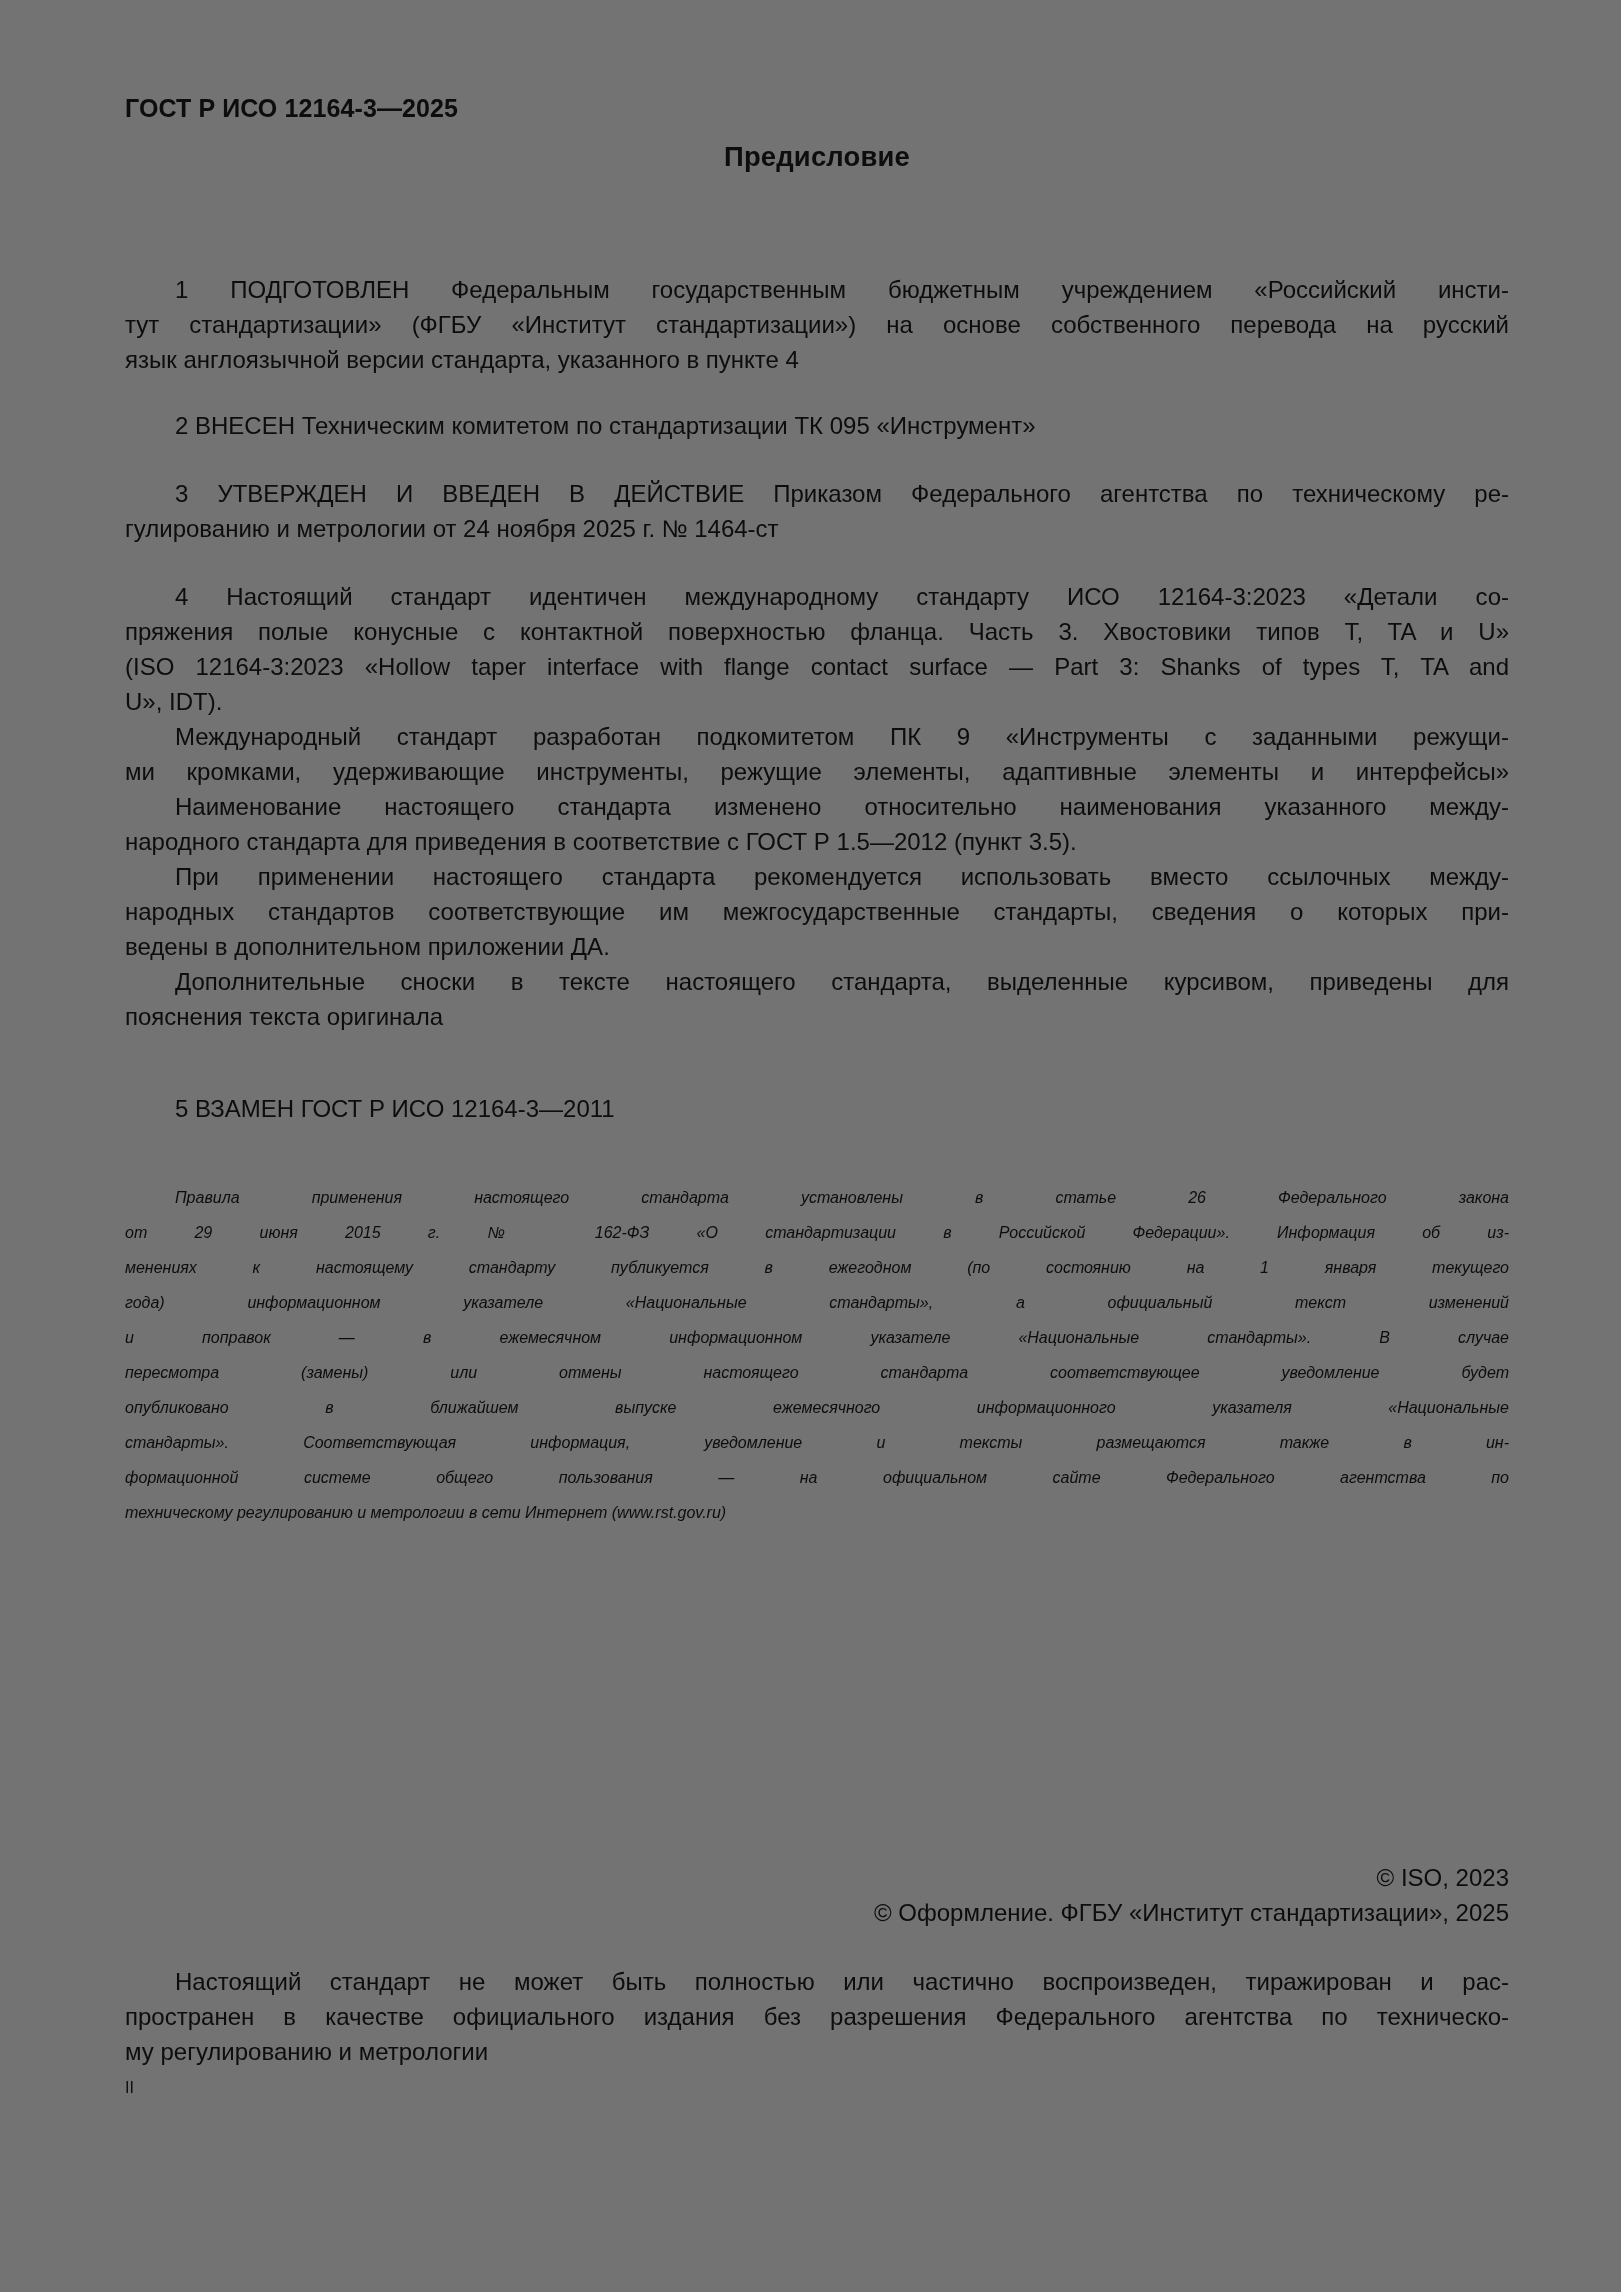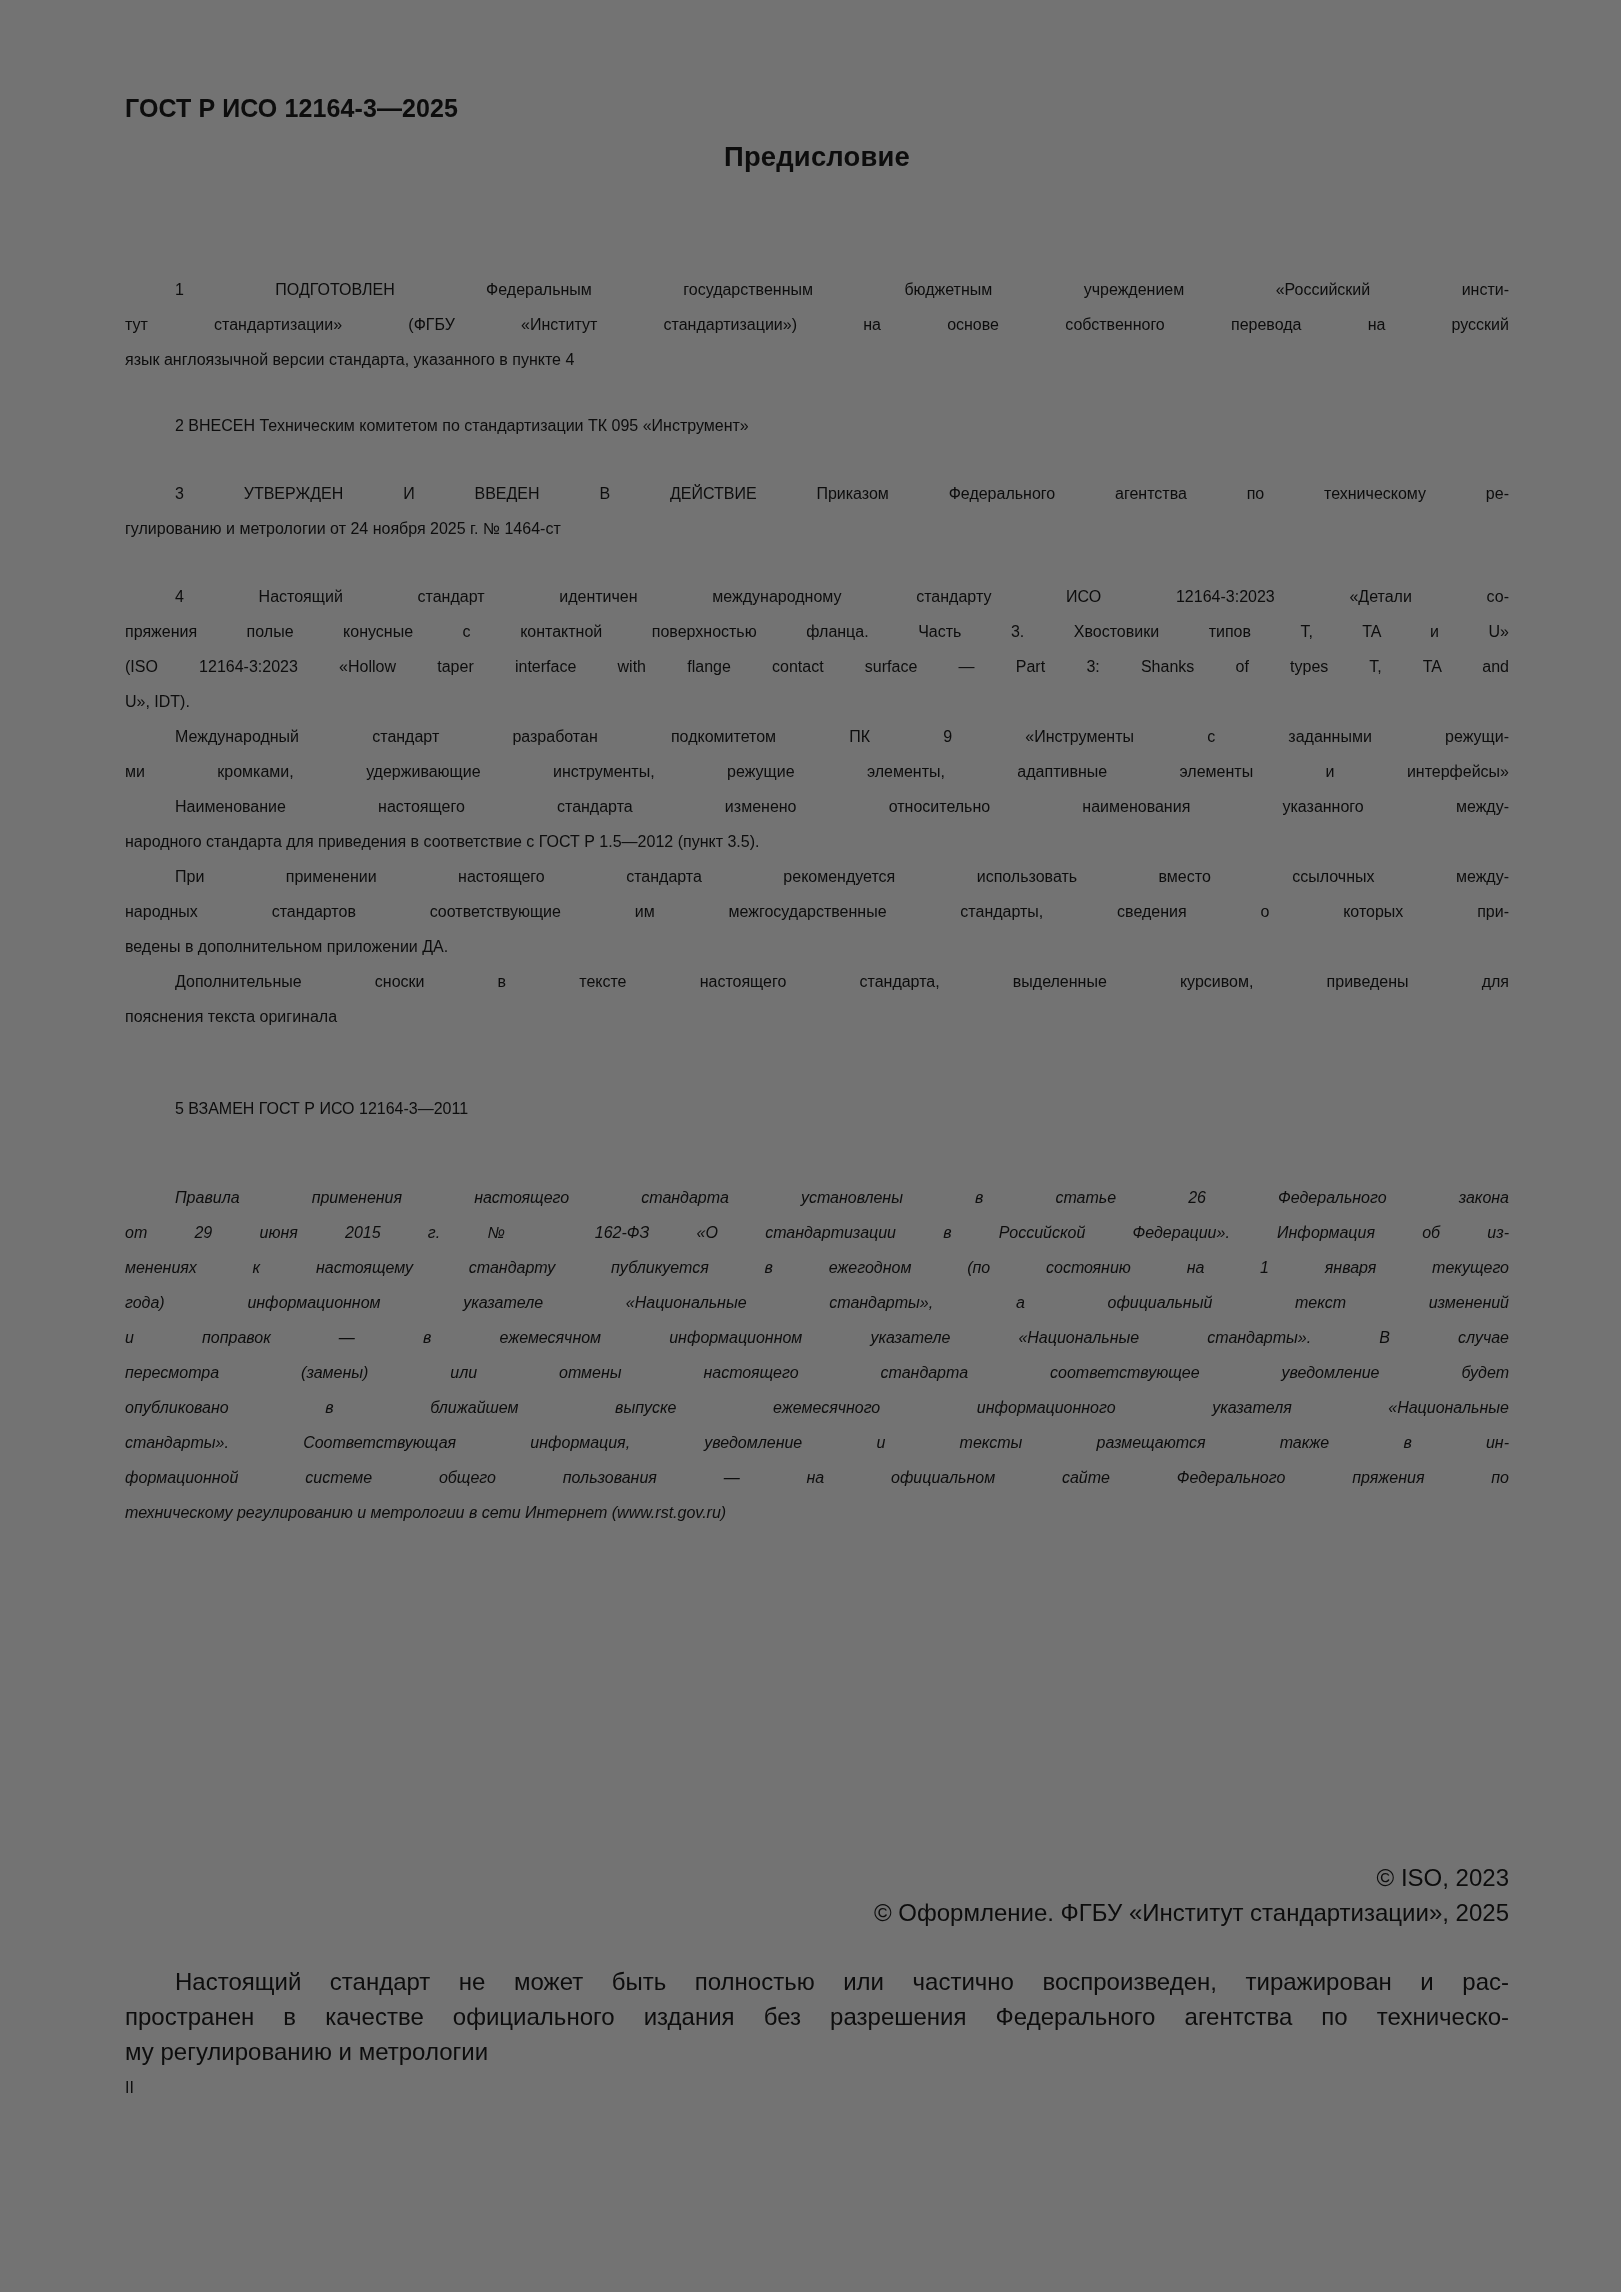--- a/index.html
+++ b/index.html
@@ -44,21 +44,21 @@
     font-size: 27.4px;
     font-weight: bold;
     letter-spacing: 0.2px;
   }
 
   
   .body-block {
     position: absolute;
     left: 125px;
     width: 1384px;
-    font-size: 16px;
+    font-size: 24px;
     line-height: 35px;
     text-align: justify;
     text-justify: inter-word;
     hyphens: manual;
   }
   .body-block p {
     margin: 0;
   }
   .body-block p:last-child {
     margin-bottom: 0;
@@ -163,21 +163,21 @@
 
   <div class="notice-block" style="top: 1180px;">
     <p style="text-align-last: justify;">Правила применения настоящего стандарта установлены в статье 26 Федерального закона</p>
     <p style="text-indent: 0px; text-align-last: justify;">от 29 июня 2015 г. № 162-ФЗ «О стандартизации в Российской Федерации». Информация об из-</p>
     <p style="text-indent: 0px; text-align-last: justify;">менениях к настоящему стандарту публикуется в ежегодном (по состоянию на 1 января текущего</p>
     <p style="text-indent: 0px; text-align-last: justify;">года) информационном указателе «Национальные стандарты», а официальный текст изменений</p>
     <p style="text-indent: 0px; text-align-last: justify;">и поправок — в ежемесячном информационном указателе «Национальные стандарты». В случае</p>
     <p style="text-indent: 0px; text-align-last: justify;">пересмотра (замены) или отмены настоящего стандарта соответствующее уведомление будет</p>
     <p style="text-indent: 0px; text-align-last: justify;">опубликовано в ближайшем выпуске ежемесячного информационного указателя «Национальные</p>
     <p style="text-indent: 0px; text-align-last: justify;">стандарты». Соответствующая информация, уведомление и тексты размещаются также в ин-</p>
-    <p style="text-indent: 0px; text-align-last: justify;">формационной системе общего пользования — на официальном сайте Федерального пряжения по</p>
+    <p style="text-indent: 0px; text-align-last: justify;">формационной системе общего пользования — на официальном сайте Федерального агентства по</p>
     <p style="text-indent: 0px; text-align-last: left;">техническому регулированию и метрологии в сети Интернет (www.rst.gov.ru)</p>
   </div>
 
   <div class="copyright" style="top: 1860px; left:125px; right:auto;">
     <div>© ISO, 2023</div>
     <div>© Оформление. ФГБУ «Институт стандартизации», 2025</div>
   </div>
 
   <div class="footer-note" style="top: 1964px;">
     <p style="text-align-last: justify;">Настоящий стандарт не может быть полностью или частично воспроизведен, тиражирован и рас-</p>

